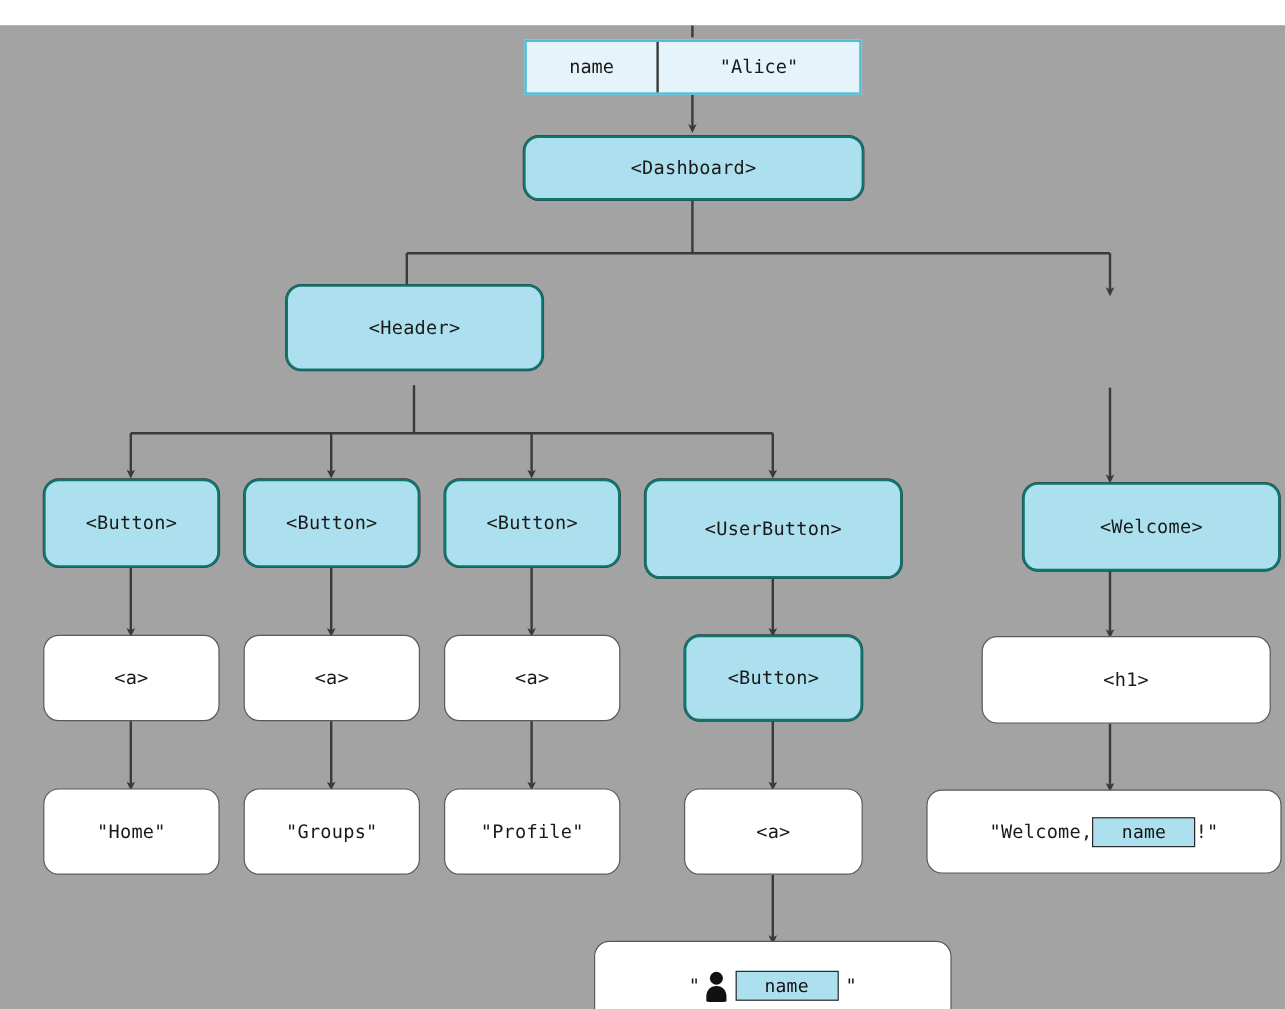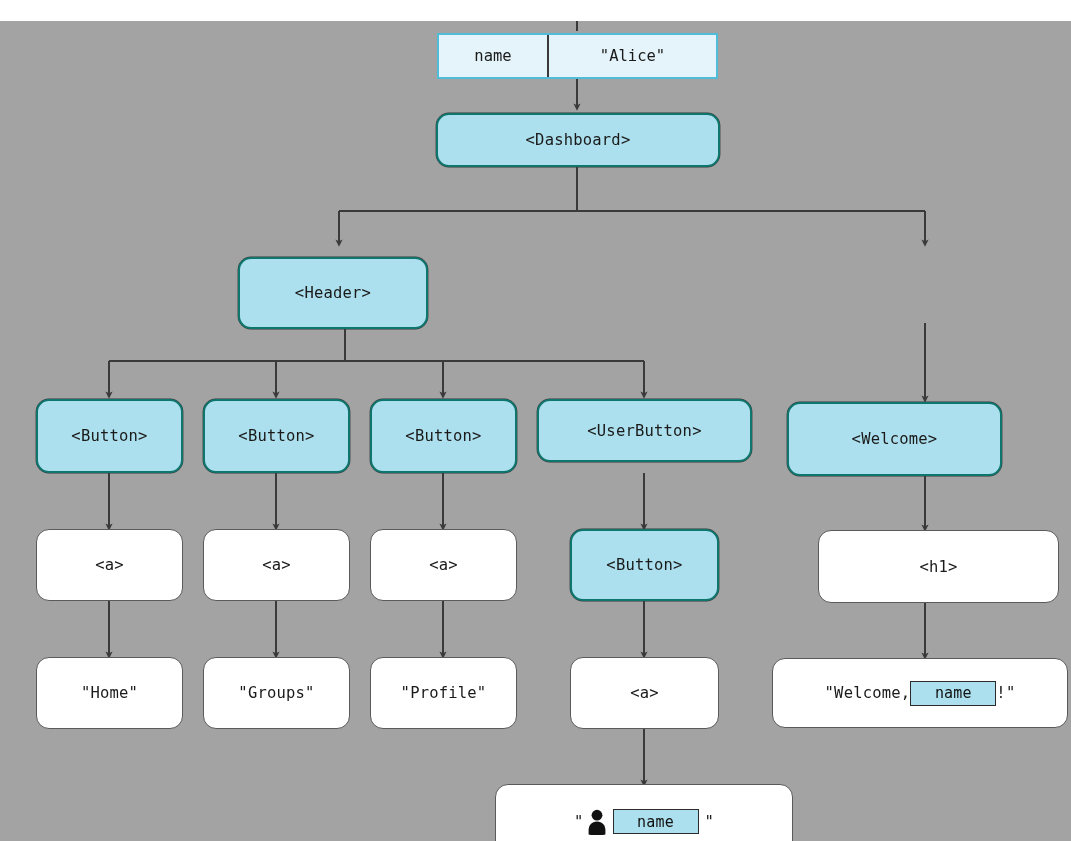--- a/index.html
+++ b/index.html
@@ -121,32 +121,32 @@
     </g>
   </svg>
 
   <div class="state-table" style="left:437px;top:12px;width:281px;height:46px;">
     <div class="cell key">name</div>
     <div class="cell val">"Alice"</div>
   </div>
 
   <div class="node comp" style="left:436px;top:92px;width:284px;height:54px;">&lt;Dashboard&gt;</div>
 
-  <div class="node comp" style="left:238px;top:236px;width:190px;height:72px;">&lt;Header&gt;</div>
+  <div class="node comp" style="left:238px;top:216px;width:215px;height:72px;">&lt;Header&gt;</div>
 
 
   <div class="node comp" style="left:36px;top:378px;width:147px;height:74px;">&lt;Button&gt;</div>
 
   <div class="node comp" style="left:203px;top:378px;width:147px;height:74px;">&lt;Button&gt;</div>
 
   <div class="node comp" style="left:370px;top:378px;width:147px;height:74px;">&lt;Button&gt;</div>
 
-  <div class="node comp" style="left:537px;top:378px;width:215px;height:63px;">&lt;UserButton&gt;</div>
+  <div class="node comp" style="left:537px;top:378px;width:215px;height:83px;">&lt;UserButton&gt;</div>
 
-  <div class="node comp" style="left:787px;top:381px;width:215px;height:74px;">&lt;Welcome&gt;</div>
+  <div class="node comp" style="left:852px;top:381px;width:215px;height:74px;">&lt;Welcome&gt;</div>
 
   <div class="node leaf" style="left:36px;top:508px;width:147px;height:72px;">&lt;a&gt;</div>
 
   <div class="node leaf" style="left:203px;top:508px;width:147px;height:72px;">&lt;a&gt;</div>
 
   <div class="node leaf" style="left:370px;top:508px;width:147px;height:72px;">&lt;a&gt;</div>
 
   <div class="node comp" style="left:570px;top:508px;width:149px;height:72px;">&lt;Button&gt;</div>
 
   <div class="node leaf" style="left:818px;top:509px;width:241px;height:73px;">&lt;h1&gt;</div>

